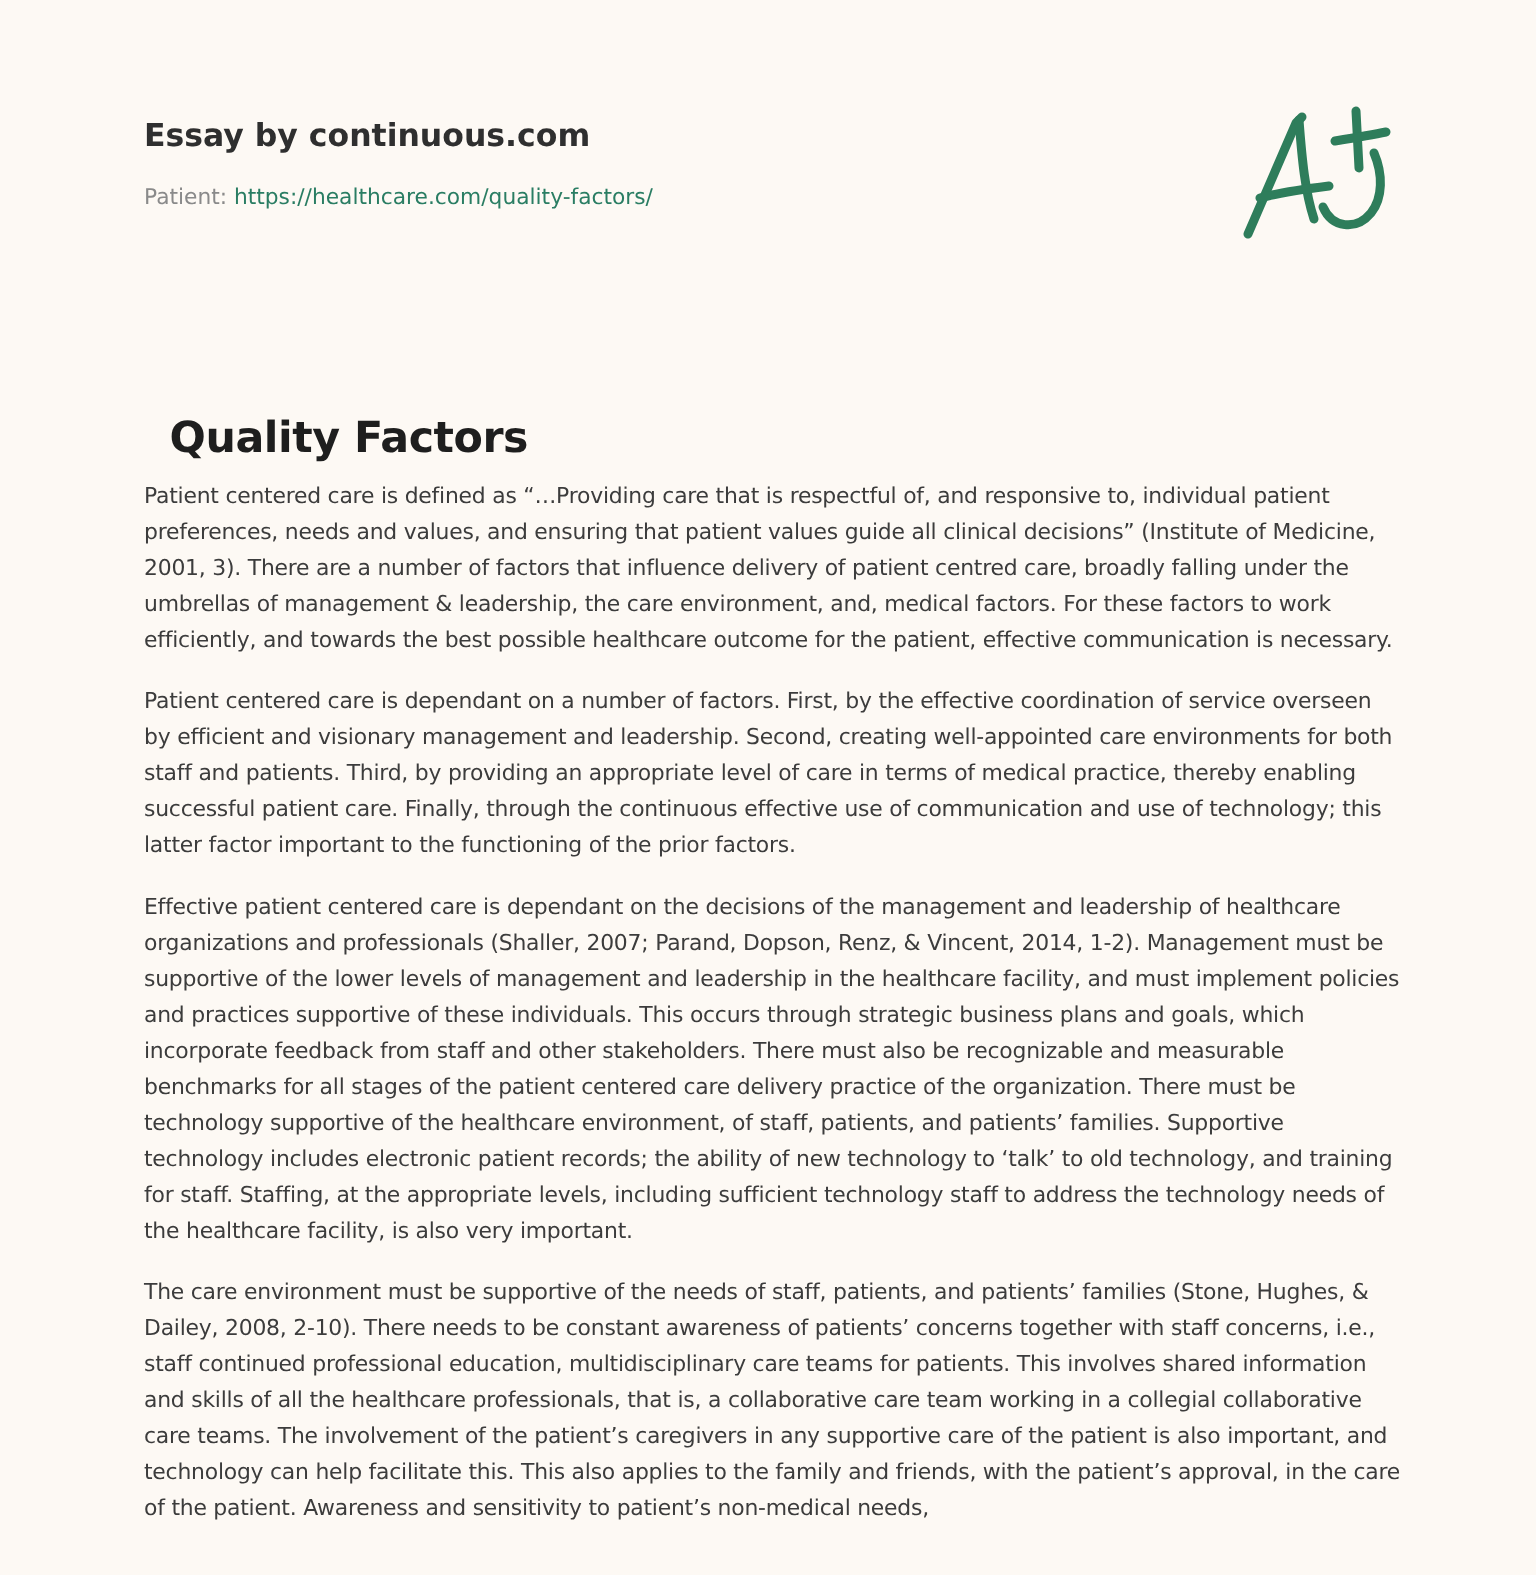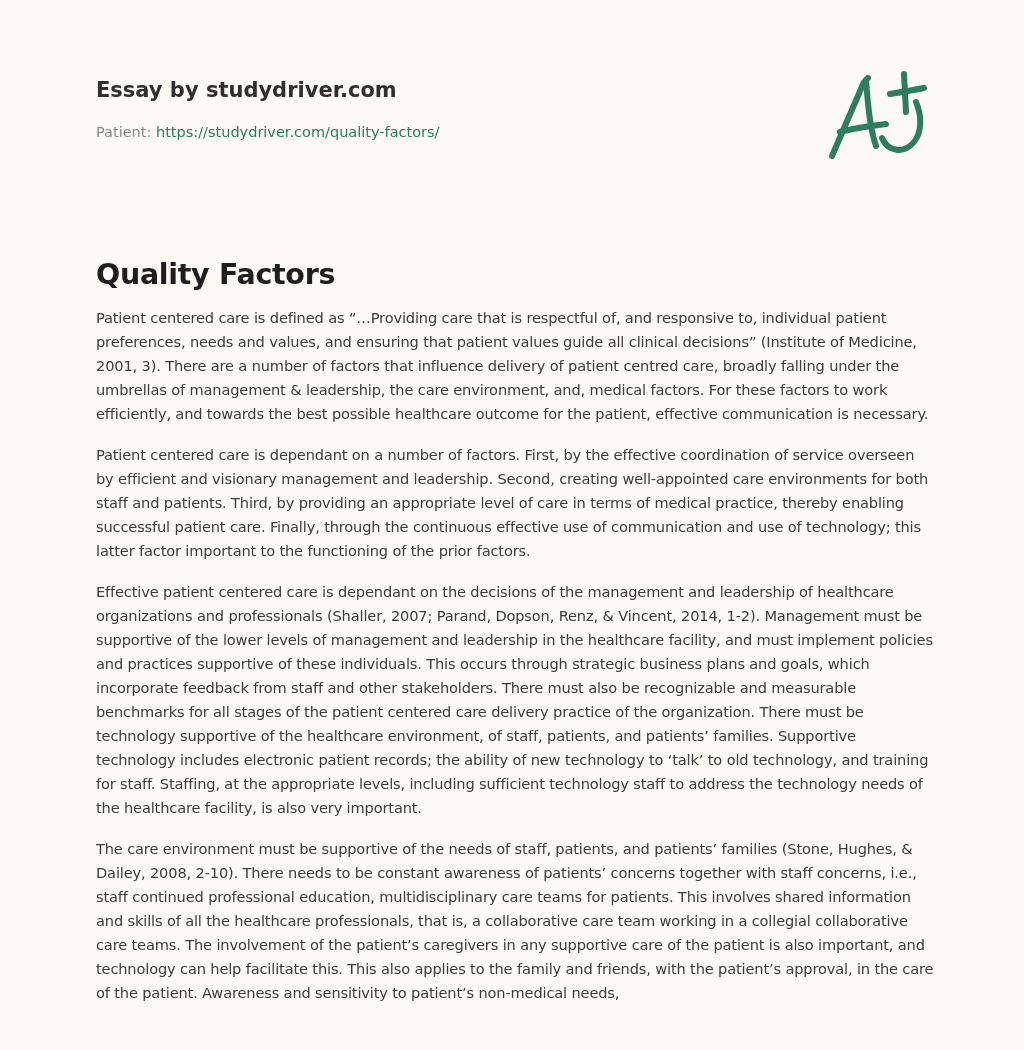--- a/index.html
+++ b/index.html
@@ -43,51 +43,51 @@
       position: absolute;
       left: 818px;
       top: 66px;
       width: 112px;
       height: 100px;
     }
     .title {
       position: absolute;
       left: 96px;
       top: 253px;
-      margin: 0;
+      margin: 17px;
       font-family: "DejaVu Sans", sans-serif;
       font-weight: bold;
       font-size: 28.5px;
       color: #1e1e1e;
       line-height: 44px;
       letter-spacing: -0.3px;
     }
     .content {
       position: absolute;
       left: 96px;
-      top: 306px;
+      top: 319px;
       width: 840px;
     }
     .content p {
       margin: 0 0 17px 0;
       font-size: 14.6px;
       line-height: 24px;
       color: #3c3c3c;
       letter-spacing: -0.15px;
       word-spacing: 0px;
     }
   </style>
 </head>
 <body>
 
 <div class="header">
-  <h2 class="site-title">Essay by studydriver.com</h2>
+  <h2 class="site-title">Essay by continuous.com</h2>
   <div class="source-line">
     <span>Patient:</span>
-    <a href="#">https://studydriver.com/quality-factors/</a>
+    <a href="#">https://healthcare.com/quality-factors/</a>
   </div>
 </div>
 
 <div class="logo">
   <svg width="112" height="100" viewBox="0 0 112 100" xmlns="http://www.w3.org/2000/svg">
     <g fill="none" stroke="#2e7d5b" stroke-width="6" stroke-linecap="round" stroke-linejoin="round">
 
       <path d="M14 90 L46 16 L50 12"></path>
       <path d="M48 14 C 50 40, 52 62, 58 80"></path>
       <path d="M22 66 C 36 62, 52 60, 68 58"></path>

